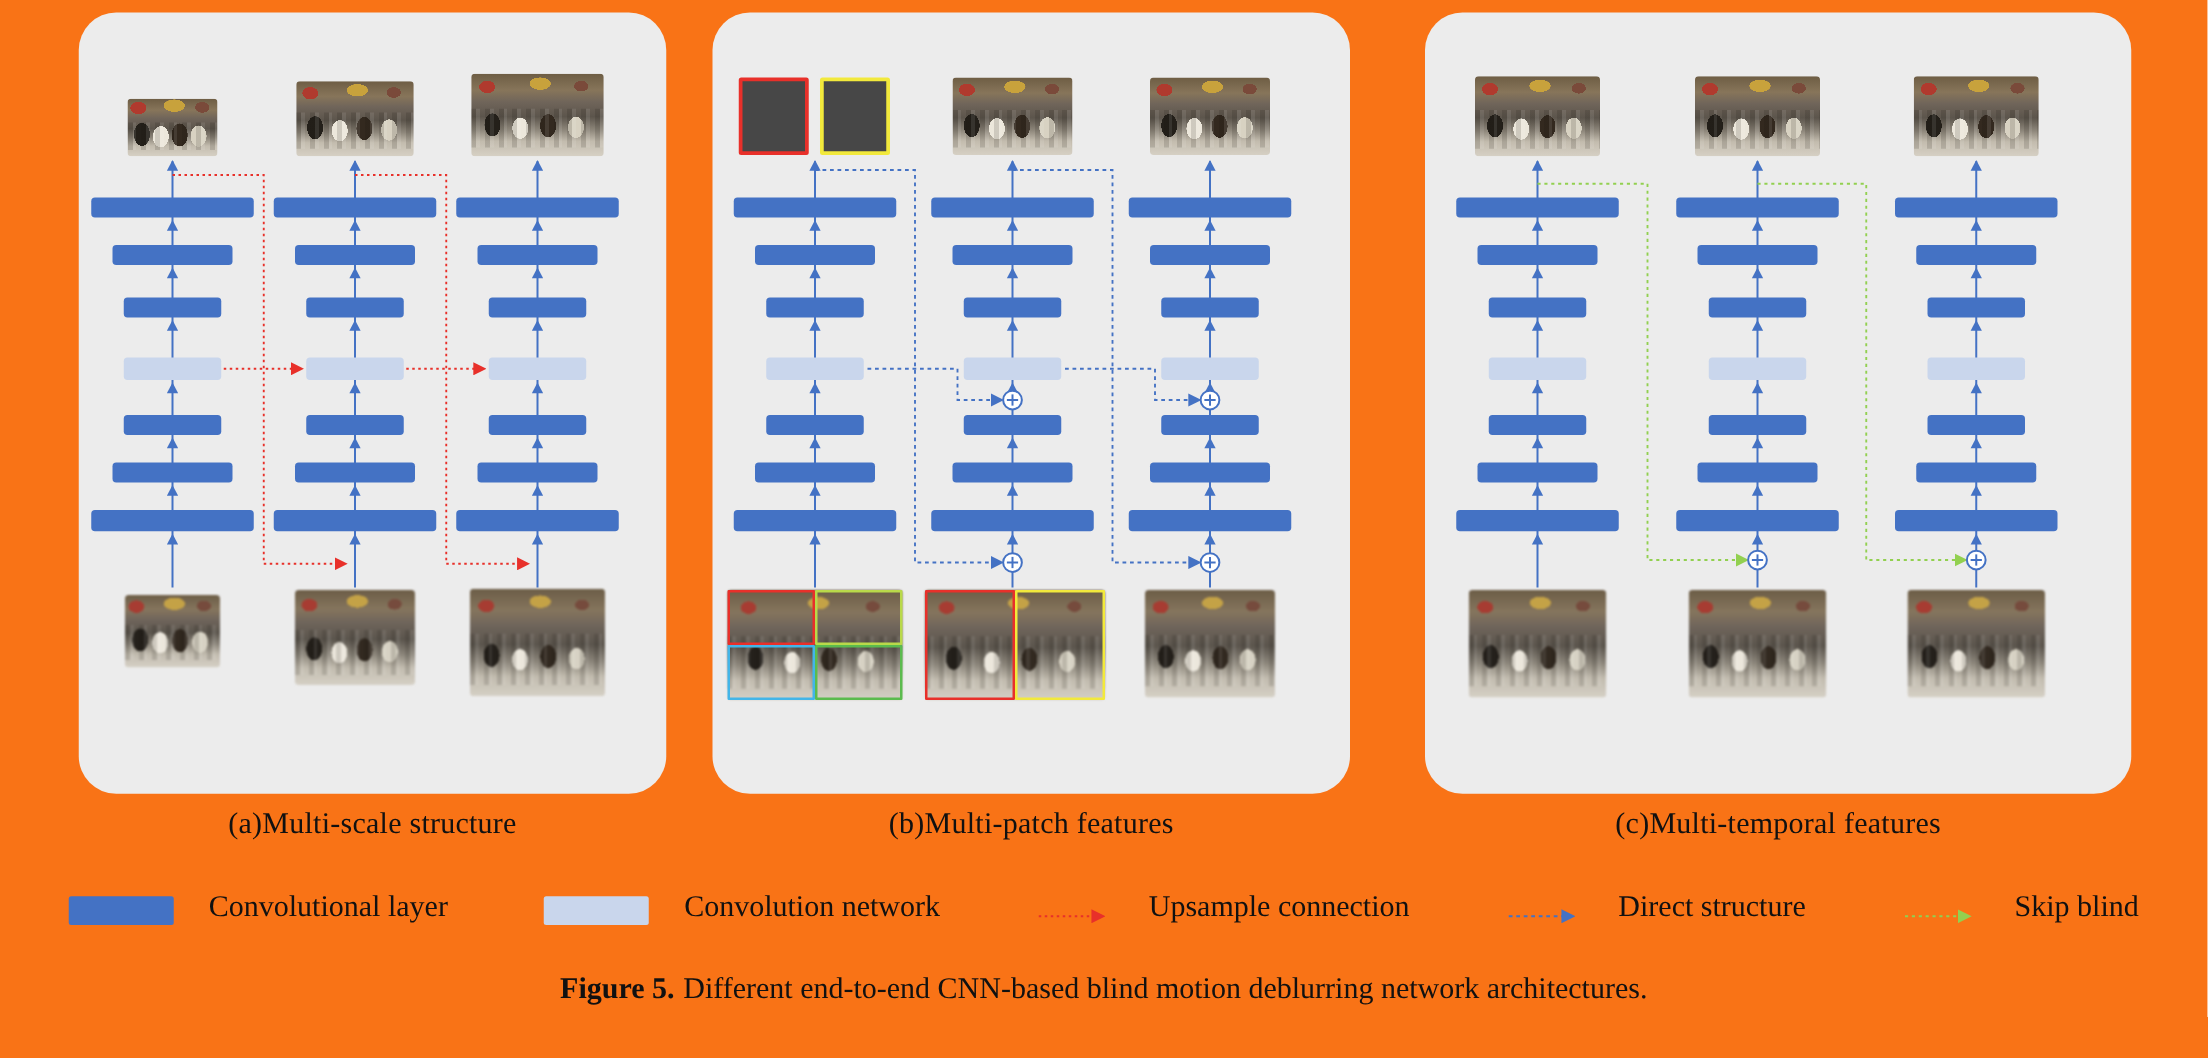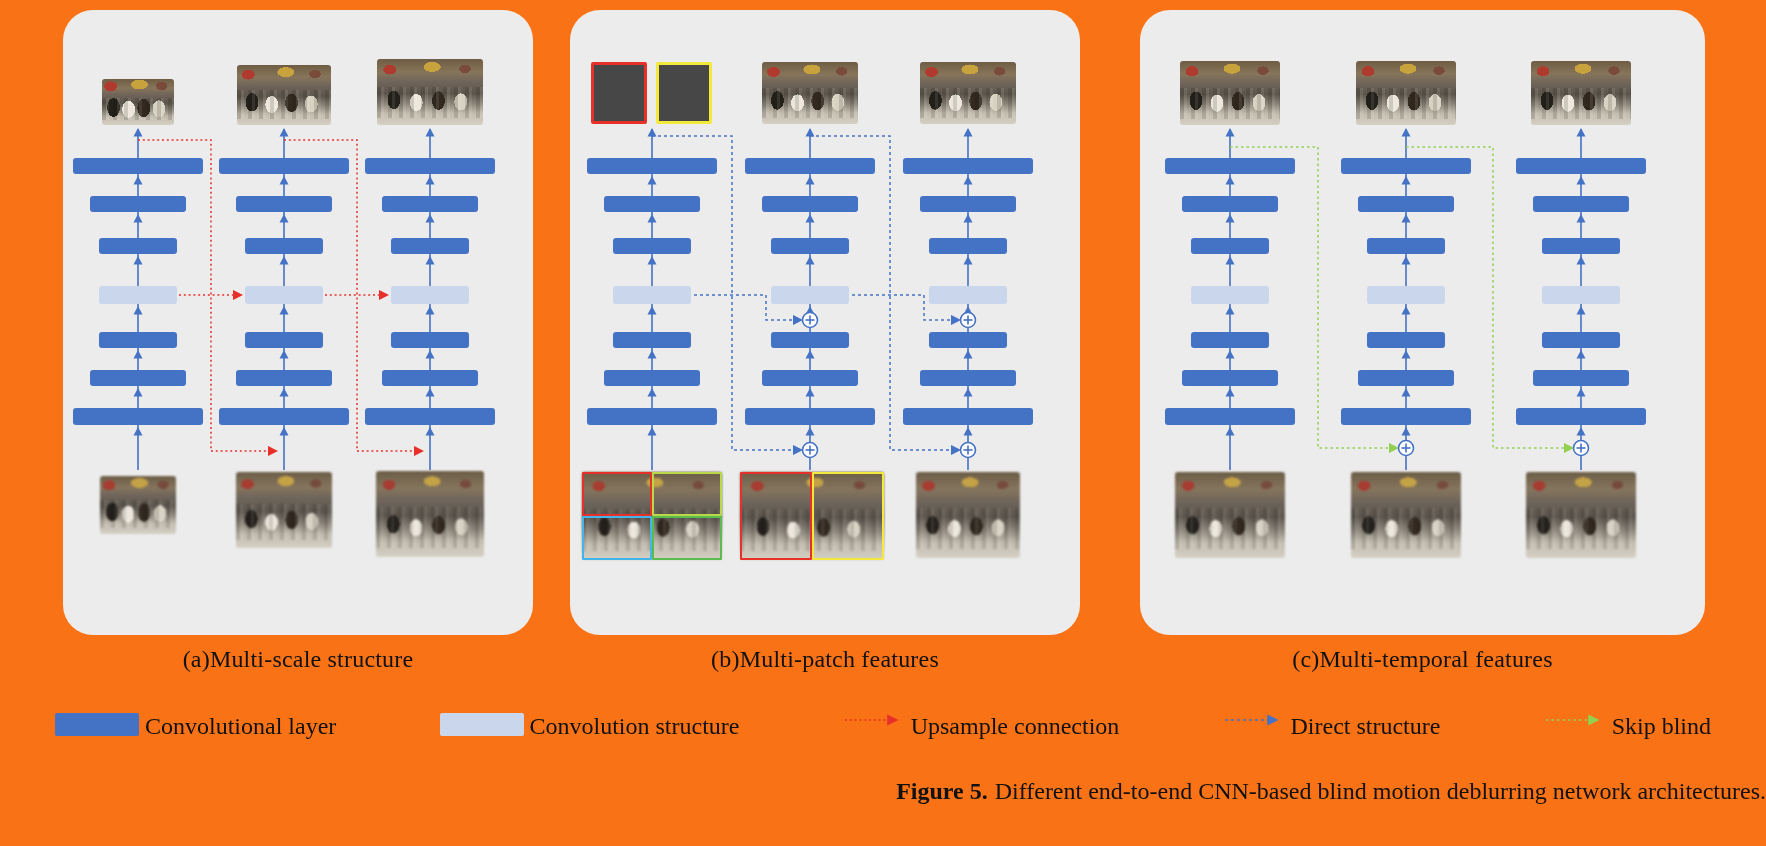--- a/index.html
+++ b/index.html
@@ -25,26 +25,26 @@
     opacity:.55;}
   .photo.blurry{filter:blur(0.8px) saturate(.9);}
 
   .patchbox{position:absolute;background:#474747;border:3px solid #E8302A;border-radius:2px;box-sizing:border-box;}
   .patch-frame{position:absolute;border:2.5px solid #E8302A;box-sizing:border-box;border-radius:1px;}
 
   .panel-label{position:absolute;top:646px;font-size:24px;text-align:center;letter-spacing:.2px;}
 
   .legend{position:absolute;left:55px;right:55px;top:706px;height:40px;
           display:flex;align-items:center;justify-content:space-between;font-size:24px;}
-  .legend-item{display:flex;align-items:flex-start;gap:6px;white-space:nowrap;}
+  .legend-item{display:flex;align-items:flex-end;gap:28px;white-space:nowrap;}
   .swatch{width:84px;height:23px;border-radius:2px;}
   .swatch.conv{background:#4472C4;}
   .swatch.feat{background:#C9D6EC;}
 
-  .caption{position:absolute;left:0;right:0;top:778px;text-align:right;font-size:24px;}
+  .caption{position:absolute;left:0;right:0;top:778px;text-align:center;font-size:24px;}
   .caption .cap-label{font-weight:700;}
   .caption .cap-text{margin-left:7px;}
 </style>
 </head>
 <body>
 
 <div id="page">
 
   <svg width="0" height="0" style="position:absolute">
     <defs>
@@ -154,21 +154,21 @@
   <div class="panel-label" style="left:570px;width:510px">(b)Multi-patch features</div>
   <div class="panel-label" style="left:1140px;width:565px">(c)Multi-temporal features</div>
 
   <div class="legend">
     <div class="legend-item">
       <span class="swatch conv"></span>
       <span>Convolutional layer</span>
     </div>
     <div class="legend-item">
       <span class="swatch feat"></span>
-      <span>Convolution structure</span>
+      <span>Convolution network</span>
     </div>
     <div class="legend-item">
       <svg width="62" height="14">
         <line x1="2" y1="7" x2="52" y2="7" stroke="#E8302A" stroke-width="1.6" stroke-dasharray="2,2.8" marker-end="url(#arr-red)"></line>
       </svg>
       <span>Upsample connection</span>
     </div>
     <div class="legend-item">
       <svg width="62" height="14">
         <line x1="2" y1="7" x2="52" y2="7" stroke="#4472C4" stroke-width="1.6" stroke-dasharray="3,3" marker-end="url(#arr-blue)"></line>

